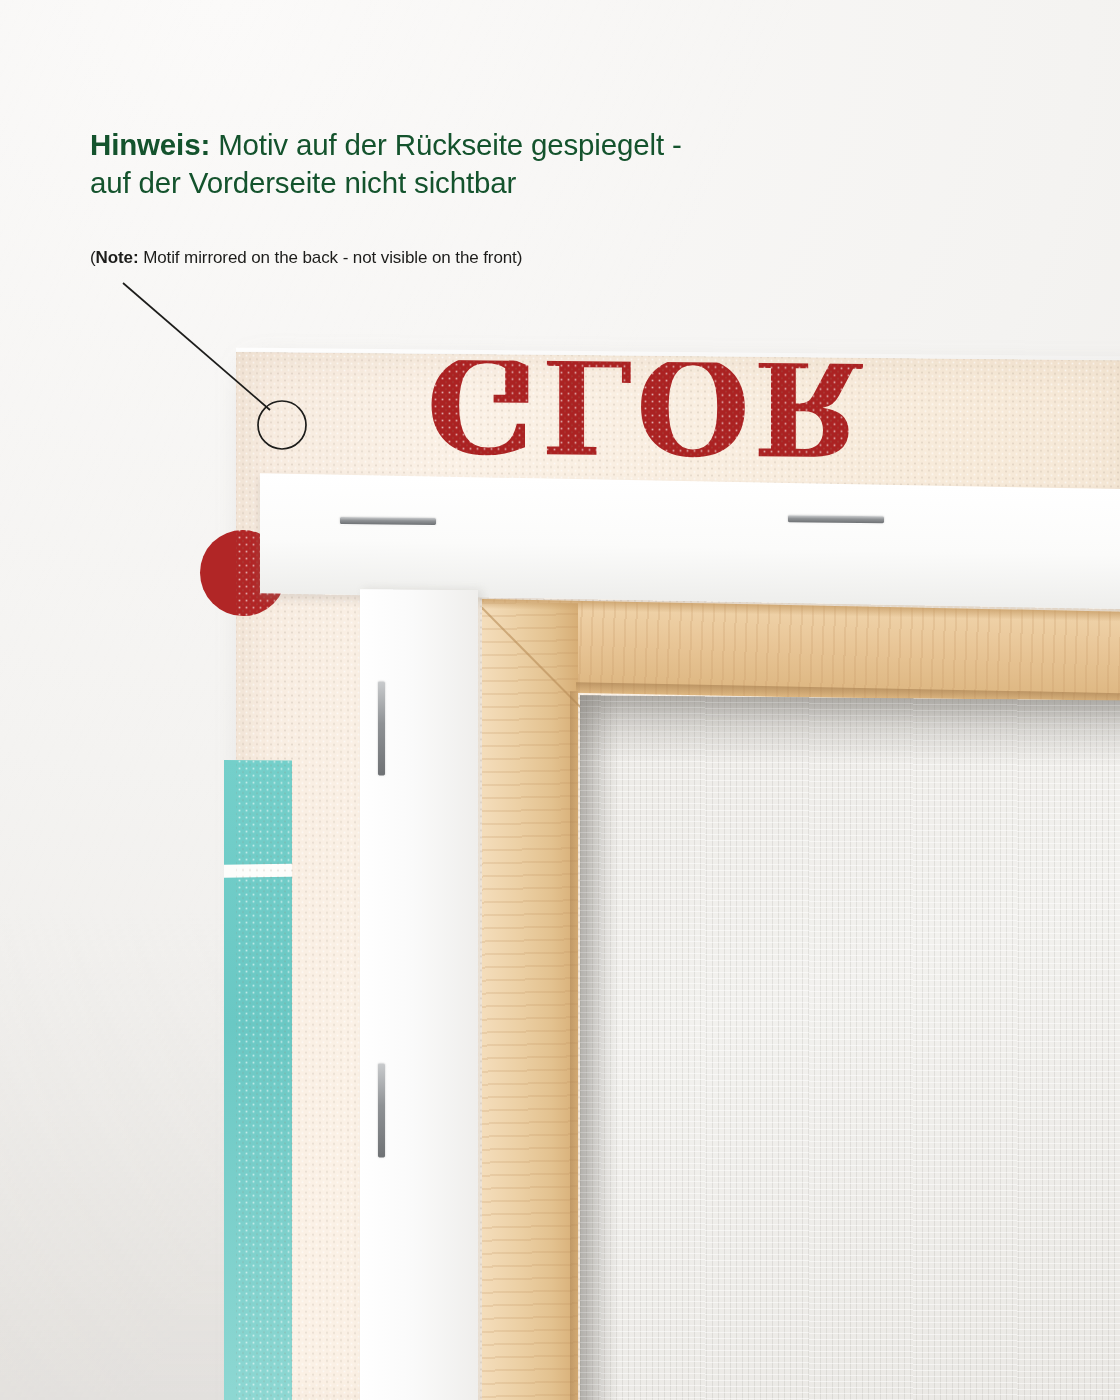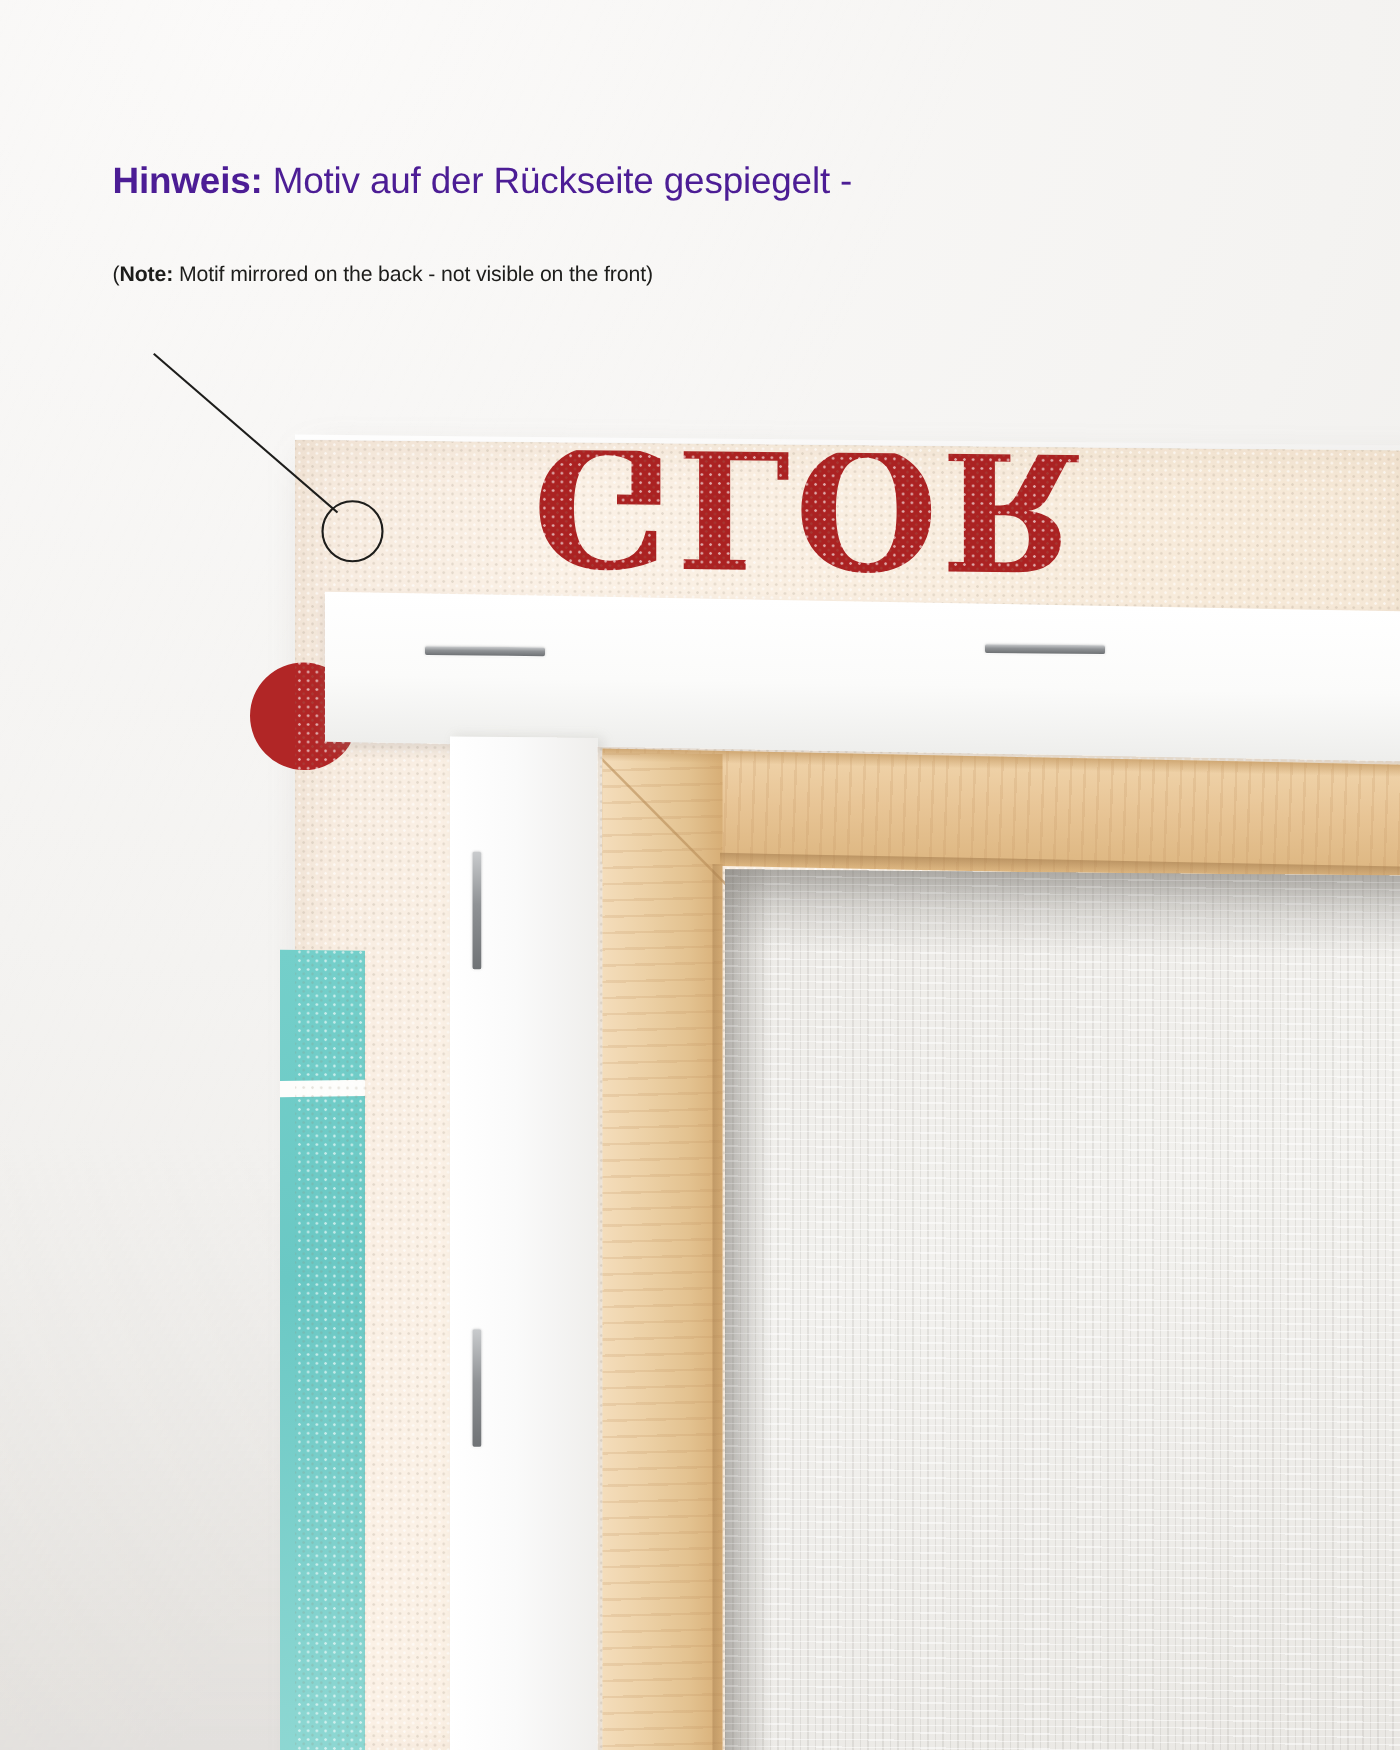--- a/index.html
+++ b/index.html
@@ -38,21 +38,21 @@
   
   .note-block {
     position: absolute;
     left: 90px;
     top: 126px;
     width: 840px;
   }
   .note-de {
     font-size: 29.5px;
     line-height: 1.29;
-    color: #4c1d95;
+    color: #14532d;
     letter-spacing: -0.15px;
   }
   .note-de b { font-weight: 700; }
   .note-en {
     margin-top: 45px;
     font-size: 17px;
     line-height: 1.3;
     color: #1d1d1b;
     letter-spacing: -0.1px;
   }
@@ -344,20 +344,21 @@
       <div class="inner-weave"></div>
     </div>
     <div class="inner-shadow"></div>
   </div>
 
   <div class="edge-hi"></div>
 
   <div class="note-block">
     <div class="note-de">
       <b>Hinweis:</b><span> Motiv auf der Rückseite gespiegelt -</span><br>
+      <span>auf der Vorderseite nicht sichtbar</span>
     </div>
     <div class="note-en">
       <span>(</span><b>Note:</b><span> Motif mirrored on the back - not visible on the front)</span>
     </div>
   </div>
 
   <svg class="leader" viewBox="0 0 1120 1400">
     <line x1="123" y1="283" x2="270" y2="410" stroke="#1d1d1b" stroke-width="1.7"></line>
     <circle cx="282" cy="425" r="24" fill="none" stroke="#1d1d1b" stroke-width="1.7"></circle>
   </svg>

